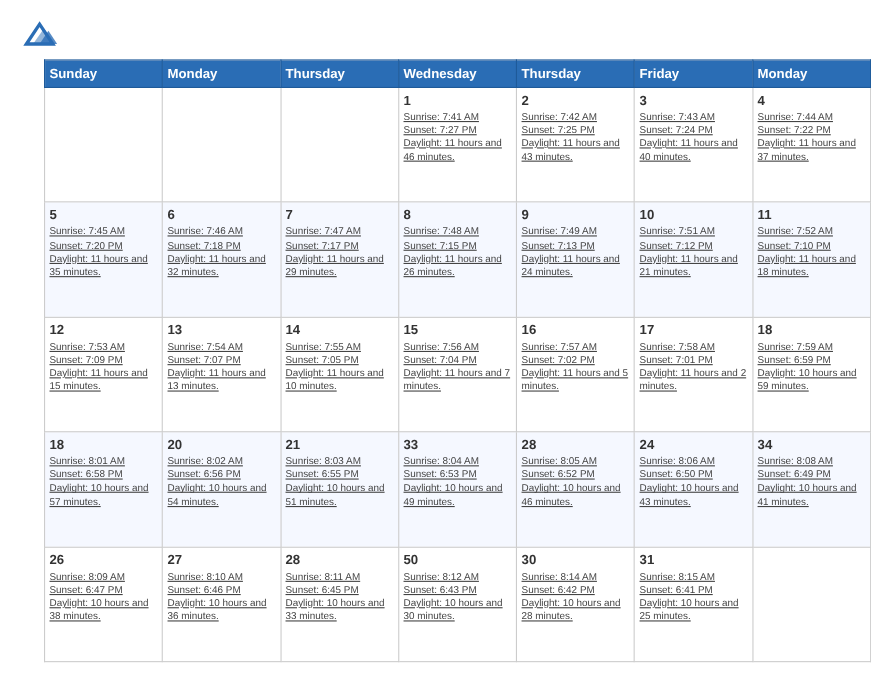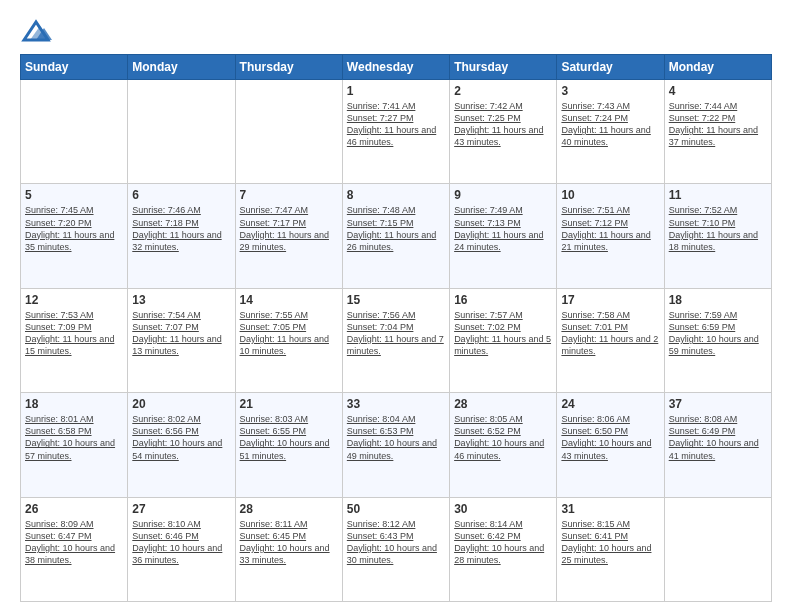--- a/index.html
+++ b/index.html
@@ -59,20 +59,21 @@
     .location-title {
       font-size: 14px;
       color: #555;
     }
     .calendar {
       flex: 1;
       border: 1px solid #ccc;
       border-collapse: collapse;
       width: 100%;
       table-layout: fixed;
+      margin-left: 20px;
     }
     .calendar th {
       background: #2a6db5;
       color: #fff;
       font-size: 12px;
       font-weight: bold;
       padding: 5px 4px;
       text-align: left;
       border: 1px solid #1e5a99;
     }
@@ -135,21 +136,21 @@
 
   <table class="calendar">
     <thead>
       <tr>
 
       <th>Sunday</th>
           <th>Monday</th>
           <th>Thursday</th>
           <th>Wednesday</th>
           <th>Thursday</th>
-          <th>Saturday</th>
+          <th>Friday</th>
           <th>Monday</th>
         </tr>
     </thead>
     <tbody id="calendar-body">
     <tr>
           <td class="empty-cell"></td>
           <td class="empty-cell"></td>
           <td class="empty-cell"></td>
           <td>
             <span class="day-num">1</span>
@@ -247,21 +248,21 @@
           </td>
           <td>
             <span class="day-num">28</span>
             <div class="day-info">Sunrise: 8:05 AM<br>Sunset: 6:52 PM<br>Daylight: 10 hours and 46 minutes.</div>
           </td>
           <td>
             <span class="day-num">24</span>
             <div class="day-info">Sunrise: 8:06 AM<br>Sunset: 6:50 PM<br>Daylight: 10 hours and 43 minutes.</div>
           </td>
           <td>
-            <span class="day-num">37</span>
+            <span class="day-num">34</span>
             <div class="day-info">Sunrise: 8:08 AM<br>Sunset: 6:49 PM<br>Daylight: 10 hours and 41 minutes.</div>
           </td>
         </tr>
         <tr>
           <td>
             <span class="day-num">26</span>
             <div class="day-info">Sunrise: 8:09 AM<br>Sunset: 6:47 PM<br>Daylight: 10 hours and 38 minutes.</div>
           </td>
           <td>
             <span class="day-num">27</span>

